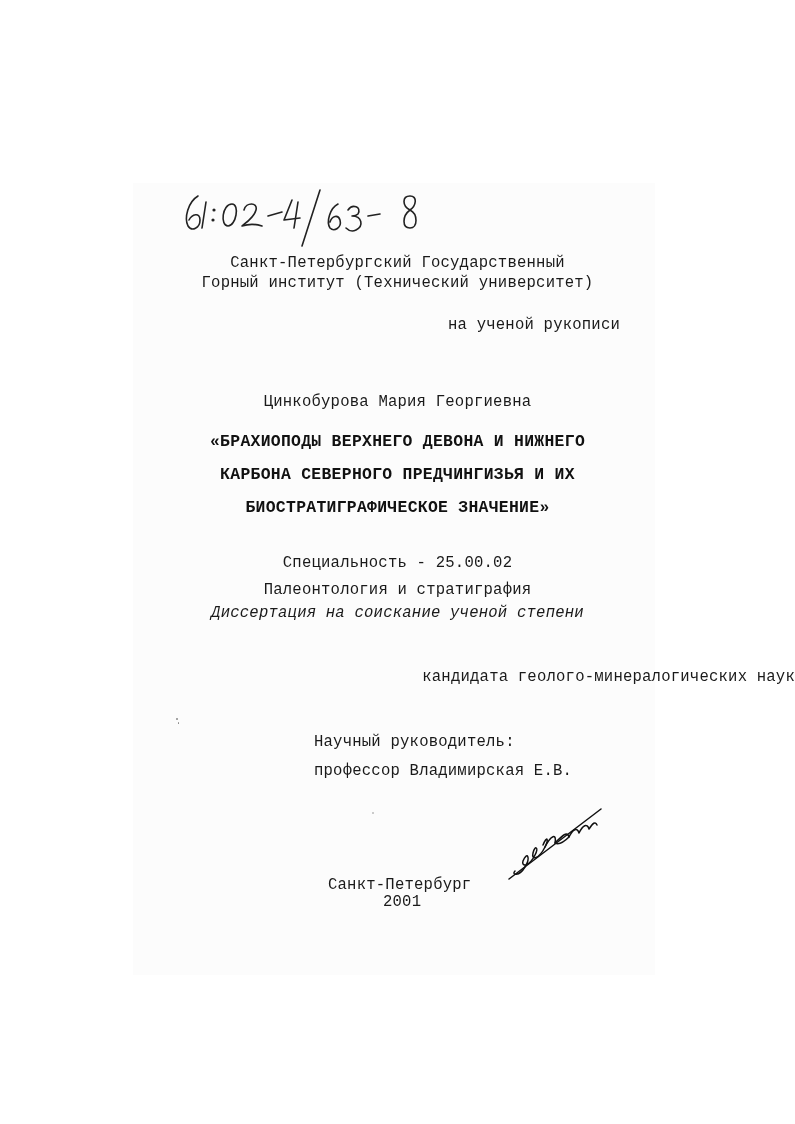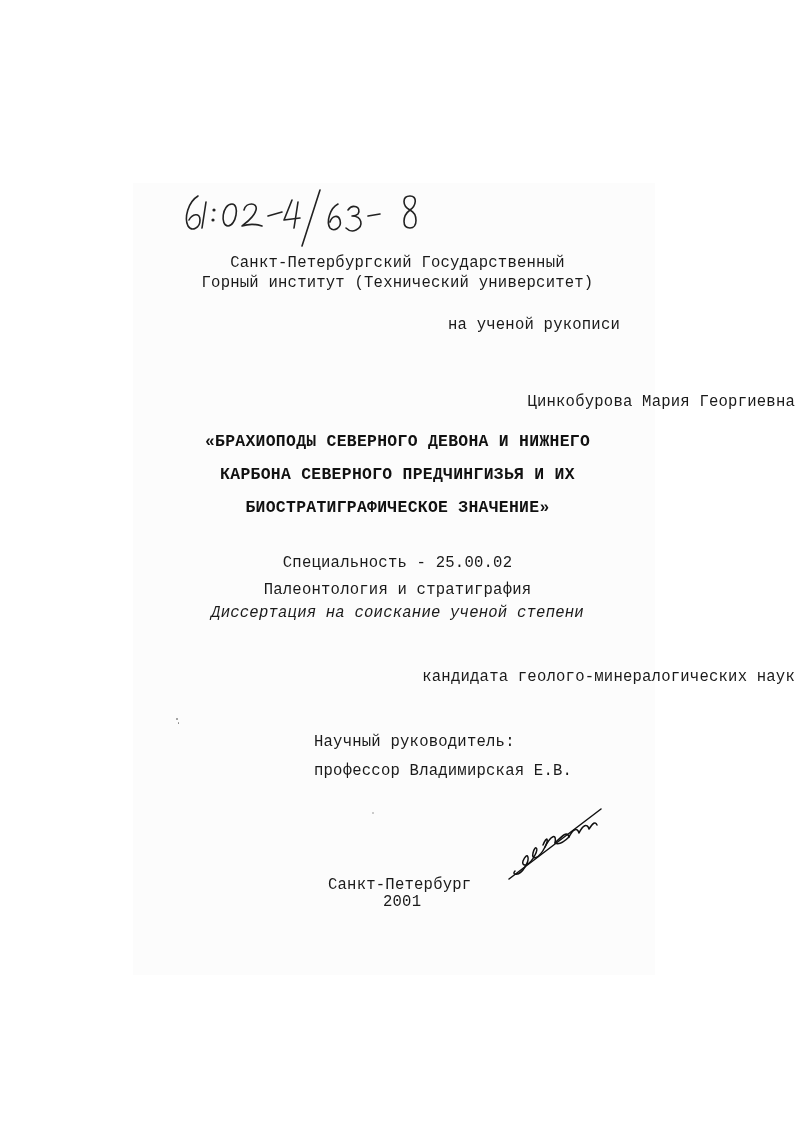--- a/index.html
+++ b/index.html
@@ -91,23 +91,23 @@
       <path d="M230 8 C222 8 222 18 230 22 C238 26 238 40 230 40 C222 40 222 28 230 22 C236 18 238 8 230 8"></path>
     </g>
   </svg>
 </div>
 
 <div class="line center" style="top:254px;">Санкт-Петербургский Государственный</div>
 <div class="line center" style="top:274px;text-align:center;">Горный институт (Технический университет)</div>
 
 <div class="line" style="top:316px; left:448px;">на ученой рукописи</div>
 
-<div class="line center" style="top:393px;text-align:right;">Цинкобурова Мария Георгиевна</div>
+<div class="line center" style="top:393px;">Цинкобурова Мария Георгиевна</div>
 
-<div class="line center bold" style="top:433px;">«БРАХИОПОДЫ СЕВЕРНОГО ДЕВОНА И НИЖНЕГО</div>
+<div class="line center bold" style="top:433px;">«БРАХИОПОДЫ ВЕРХНЕГО ДЕВОНА И НИЖНЕГО</div>
 <div class="line center bold" style="top:466px;">КАРБОНА СЕВЕРНОГО ПРЕДЧИНГИЗЬЯ И ИХ</div>
 <div class="line center bold" style="top:499px;">БИОСТРАТИГРАФИЧЕСКОЕ ЗНАЧЕНИЕ»</div>
 
 <div class="line center" style="top:554px;">Специальность - 25.00.02</div>
 <div class="line center" style="top:581px;">Палеонтология и стратиграфия</div>
 
 <div class="line center" style="top:604px;font-style:italic;">Диссертация на соискание ученой степени</div>
 <div class="line center" style="top:668px;text-align:right;">кандидата геолого-минералогических наук</div>
 
 <div class="line" style="top:733px; left:314px;">Научный руководитель:</div>

